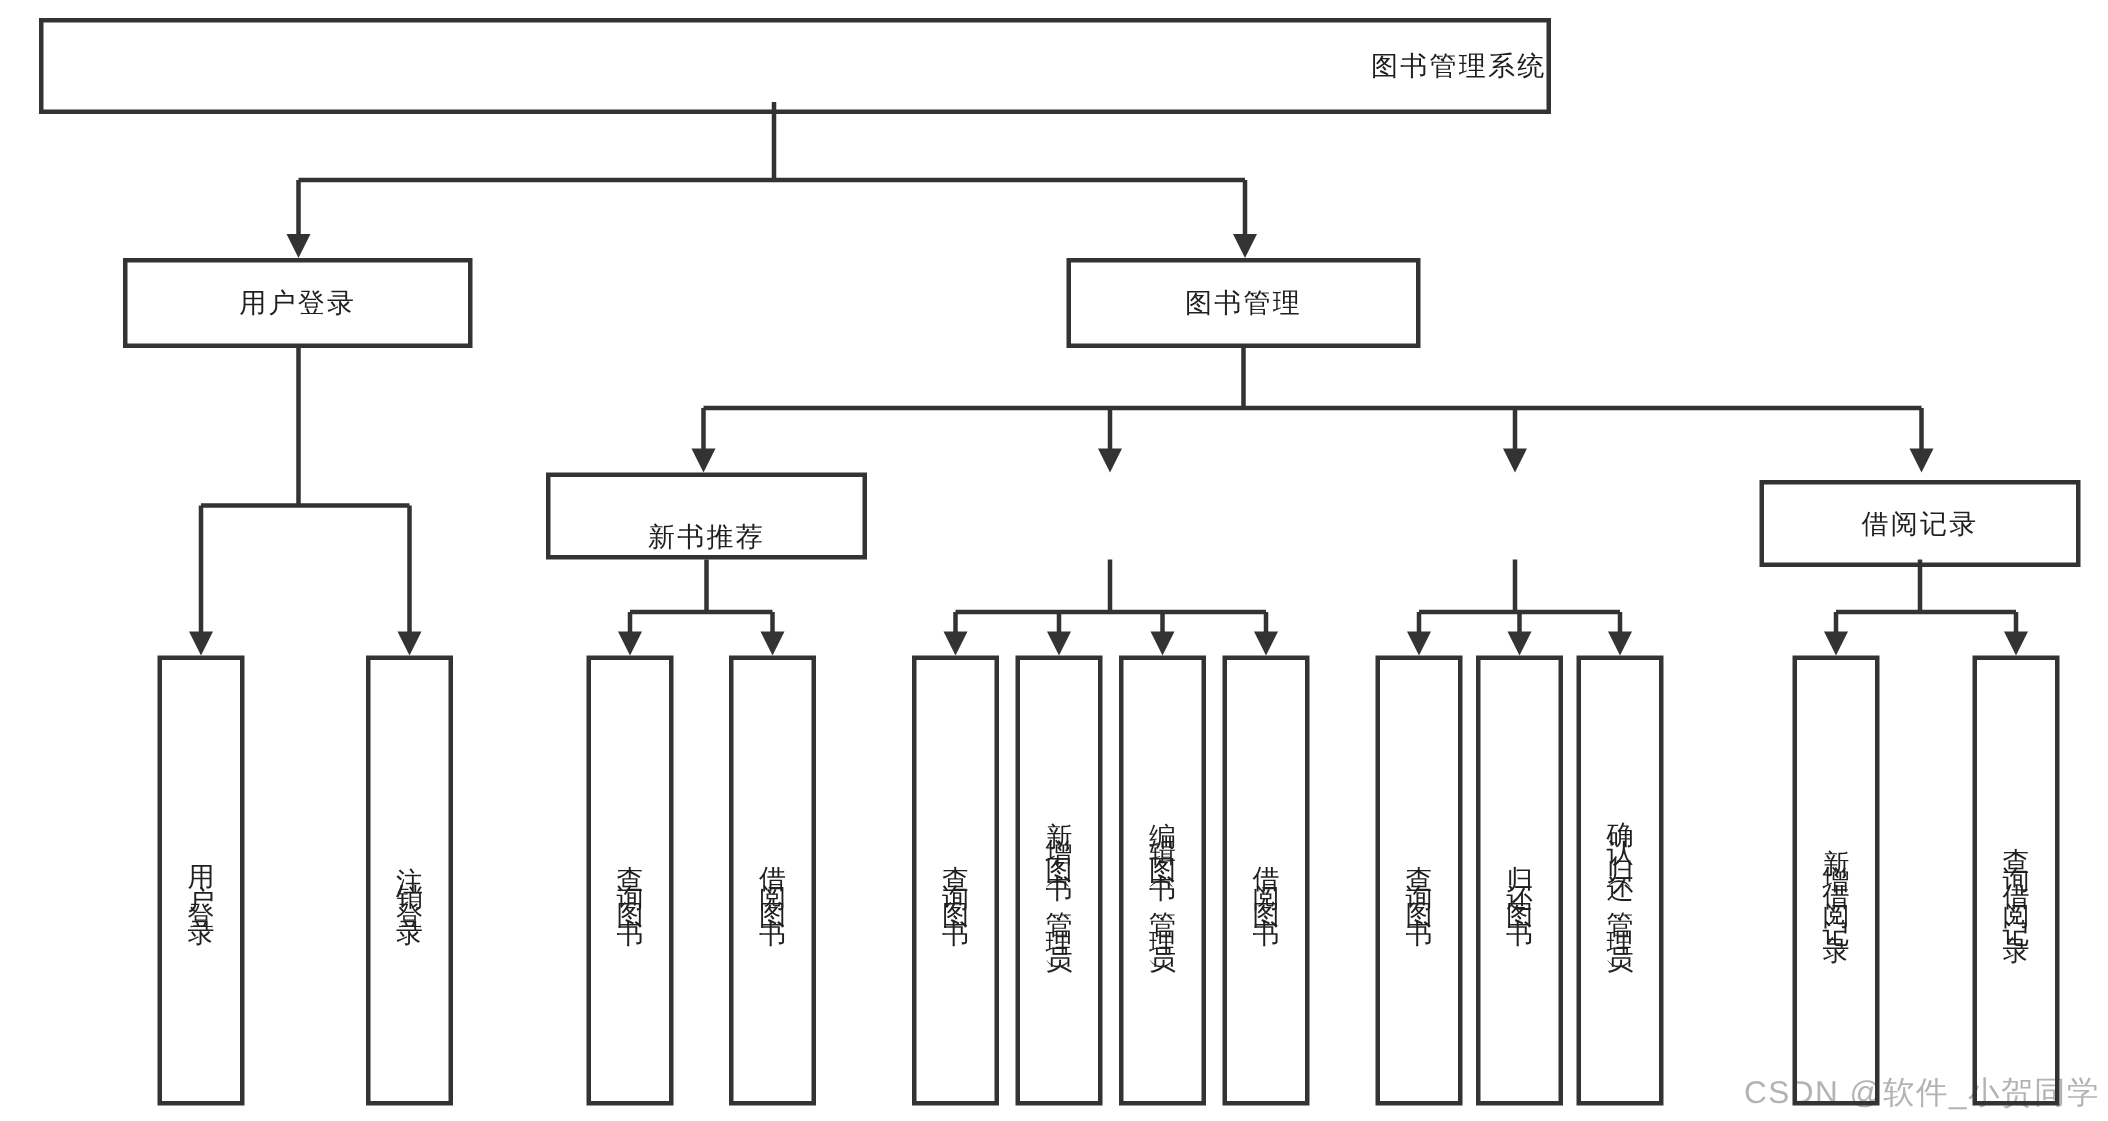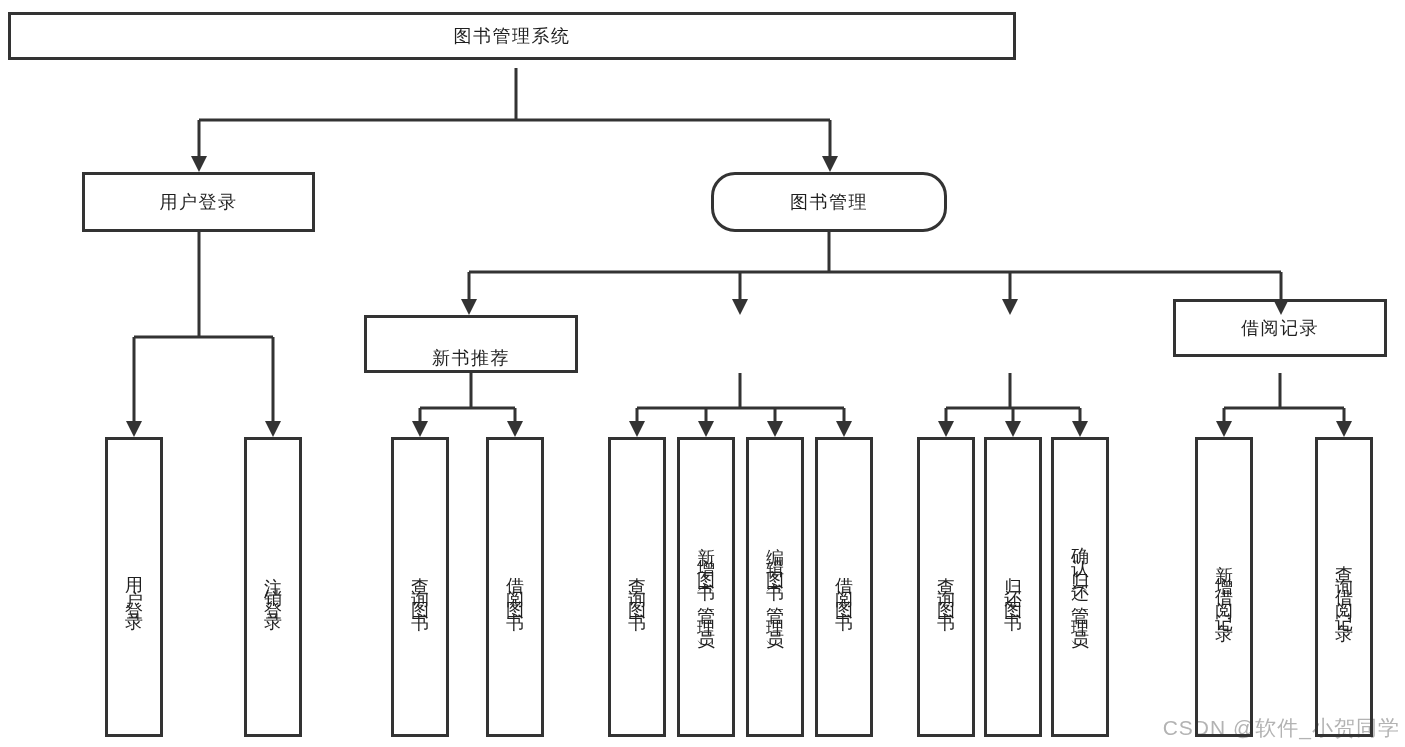--- a/index.html
+++ b/index.html
@@ -69,35 +69,35 @@
       <polygon points="1005,421 1021,421 1013,437"></polygon>
       <polygon points="1072,421 1088,421 1080,437"></polygon>
     </g>
     <g>
       <path d="M1280 373 V408 M1224 408 H1344 M1224 408 V423 M1344 408 V423"></path>
       <polygon points="1216,421 1232,421 1224,437"></polygon>
       <polygon points="1336,421 1352,421 1344,437"></polygon>
     </g>
   </svg>
 
-  <div class="hbox" style="left:8px; top:12px; width:1008px; height:48px;">
+  <div class="hbox" style="left:26px; top:12px; width:1008px; height:64px;justify-content:flex-end;">
     <span>图书管理系统</span>
   </div>
 
   <div class="hbox" style="left:82px; top:172px; width:233px; height:60px;">
     <span>用户登录</span>
   </div>
-  <div class="hbox" style="left:711px; top:172px; width:236px; height:60px;border-radius:24px;">
+  <div class="hbox" style="left:711px; top:172px; width:236px; height:60px;">
     <span>图书管理</span>
   </div>
 
   <div class="hbox" style="left:364px; top:315px; width:214px; height:58px;align-items:flex-end;">
     <span>新书推荐</span>
   </div>
-  <div class="hbox" style="left:1173px; top:299px; width:214px; height:58px;">
+  <div class="hbox" style="left:1173px; top:320px; width:214px; height:58px;">
     <span>借阅记录</span>
   </div>
 
   <div class="vbox" style="left:105px; top:437px; width:58px; height:300px;">
     <span class="vtext">用户登录</span>
   </div>
   <div class="vbox" style="left:244px; top:437px; width:58px; height:300px;">
     <span class="vtext">注销登录</span>
   </div>
 

